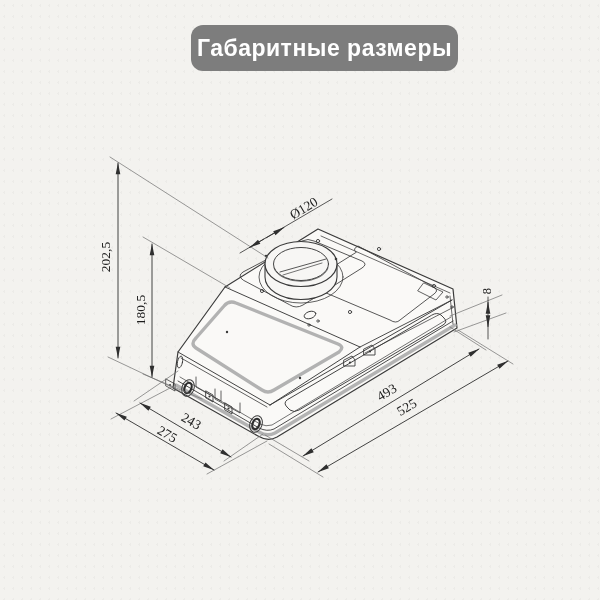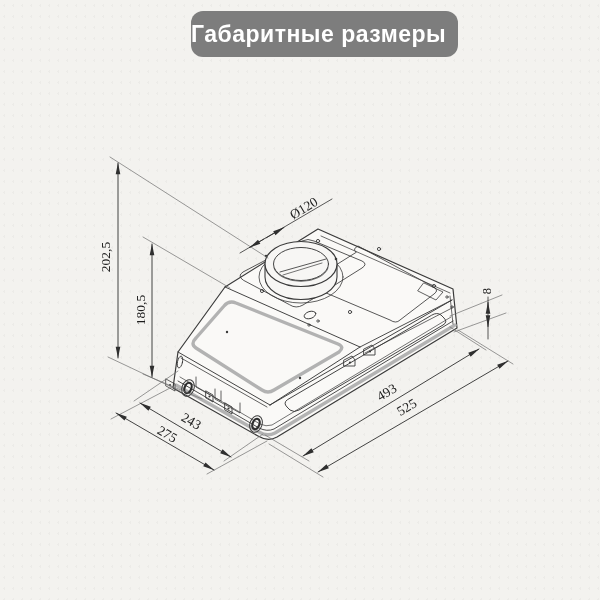--- a/index.html
+++ b/index.html
@@ -5,23 +5,23 @@
   html,body{margin:0;padding:0;}
   body{
     width:600px;height:600px;
     background:#f3f2ef;
     background-image:radial-gradient(rgba(0,0,0,0.028) 1px, transparent 1px);
     background-size:9px 11px;
     font-family:"Liberation Sans", sans-serif;
     position:relative;overflow:hidden;
   }
   .header-pill{
-    position:absolute;left:191px;top:11px;width:267px;height:46px;
+    position:absolute;left:191px;top:25px;width:267px;height:46px;
     background:#7d7d7d;border-radius:12px;
-    display:flex;align-items:center;
+    display:flex;align-items:center;justify-content:center;
   }
   .header-pill span{
     color:#ffffff;font-size:23px;font-weight:bold;letter-spacing:0.5px;
     font-family:"Liberation Sans", sans-serif;
   }
   svg{position:absolute;left:0;top:0;}
   .dimtxt{
     font-family:"Liberation Serif", serif;
     font-size:13.5px;fill:#1c1c1c;
   }

